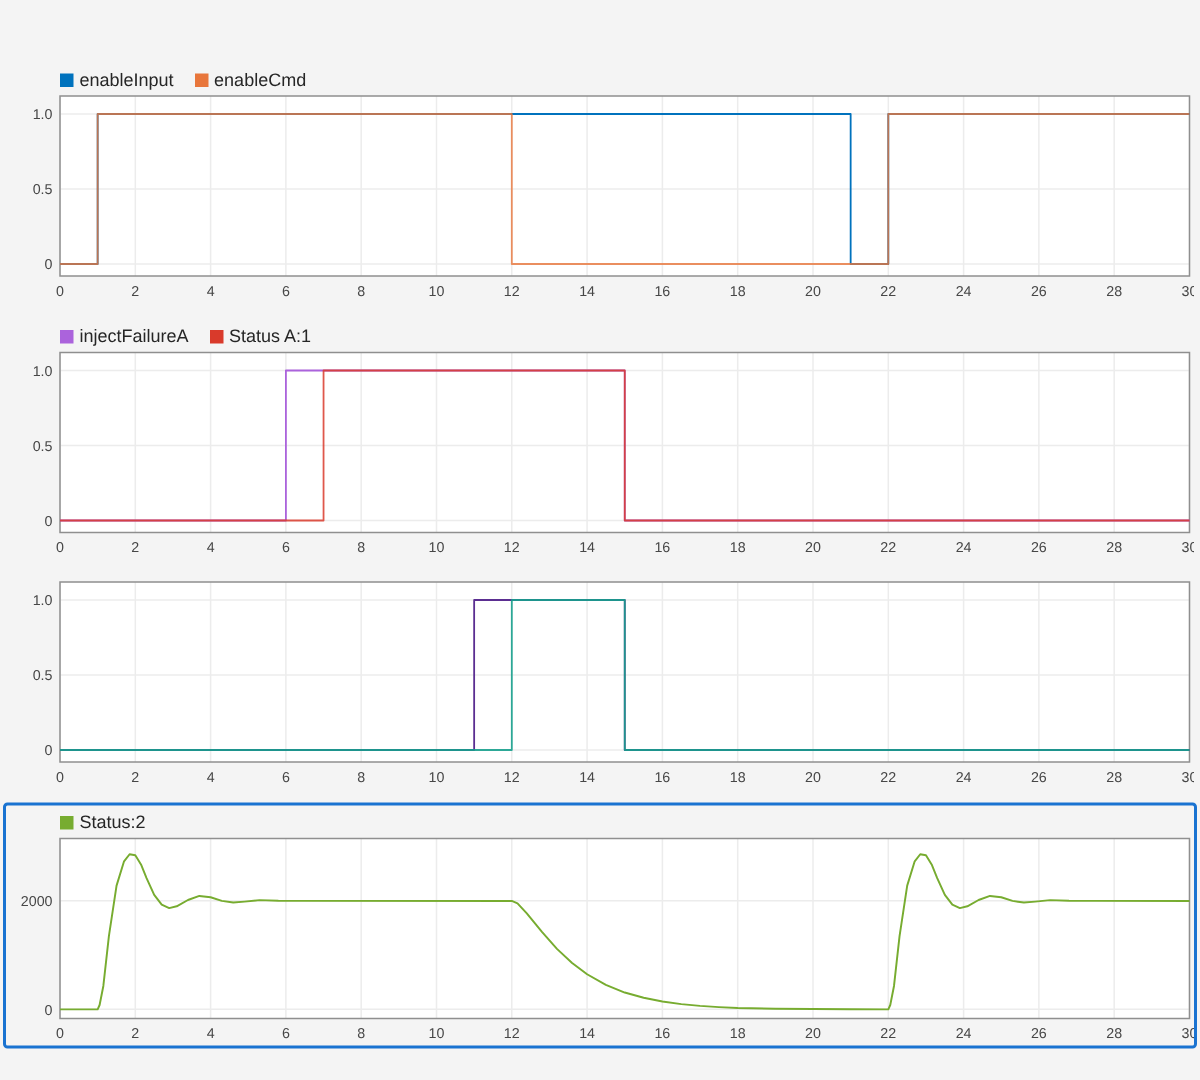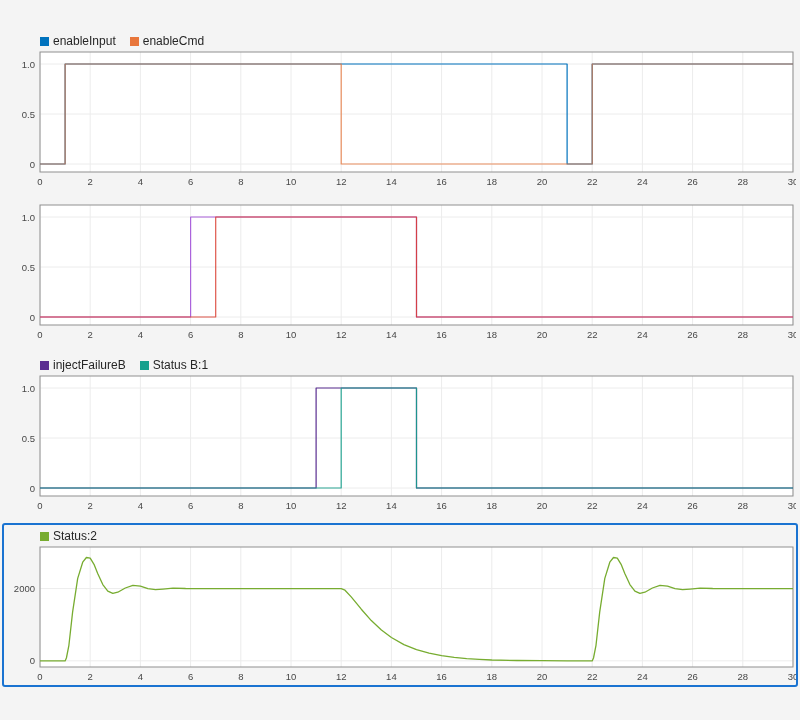--- a/index.html
+++ b/index.html
@@ -1,21 +1,21 @@
 <!DOCTYPE html>
 <html><head>
 <meta charset="utf-8">
 <style>
   html,body{margin:0;padding:0;}
   body{
     width:800px;height:720px;overflow:hidden;
     background:#f4f4f4;
     font-family:"Liberation Sans",sans-serif;
   }
-  .stack{padding-top:28px;border-radius:17px;}
+  .stack{padding-top:40px;border-radius:17px;}
   .panel{
     width:792px;
     margin:0 0 7px 2px;
     border:2px solid transparent;
     border-radius:3px;
     padding-top:2px;
     box-sizing:content-box;
   }
   .panel.selected{border-color:#1a73d1;}
   .legend{
@@ -82,20 +82,30 @@
         <text x="738.8" y="135" text-anchor="middle" class="tick">28</text>
         <text x="789" y="135" text-anchor="middle" class="tick">30</text>
         <text x="31" y="17.500000000000007" text-anchor="end" class="tick">1.0</text>
         <text x="31" y="67.5" text-anchor="end" class="tick">0.5</text>
         <text x="31" y="117.49999999999999" text-anchor="end" class="tick">0</text>
         <path d="M36.0 114.0 L61.1 114.0 L61.1 14.0 L563.1 14.0 L563.1 114.0 L588.2 114.0 L588.2 14.0 L789.0 14.0" fill="none" stroke="#0072BD" stroke-width="1.2" stroke-opacity="1" stroke-linejoin="round"></path>
         <path d="M36.0 114.0 L61.1 114.0 L61.1 14.0 L337.2 14.0 L337.2 114.0 L588.2 114.0 L588.2 14.0 L789.0 14.0" fill="none" stroke="#E8763B" stroke-width="1.2" stroke-opacity="0.8" stroke-linejoin="round"></path>
       </svg>
   </div>
   <div class="panel">
+    <div class="legend">
+        <span class="legend-item">
+          <span class="swatch" style="background: rgb(171, 99, 220);"></span>
+          <span>injectFailureA</span>
+        </span>
+        <span class="legend-item">
+          <span class="swatch" style="background: rgb(217, 58, 43);"></span>
+          <span>Status A:1</span>
+        </span>
+      </div>
     <svg width="792" height="140">
         <rect x="36" y="2" width="753" height="120" fill="#ffffff"></rect>
         <line x1="36" x2="36" y1="2" y2="122" stroke="#ececec" stroke-width="1"></line>
         <line x1="86.2" x2="86.2" y1="2" y2="122" stroke="#ececec" stroke-width="1"></line>
         <line x1="136.4" x2="136.4" y1="2" y2="122" stroke="#ececec" stroke-width="1"></line>
         <line x1="186.6" x2="186.6" y1="2" y2="122" stroke="#ececec" stroke-width="1"></line>
         <line x1="236.8" x2="236.8" y1="2" y2="122" stroke="#ececec" stroke-width="1"></line>
         <line x1="287" x2="287" y1="2" y2="122" stroke="#ececec" stroke-width="1"></line>
         <line x1="337.2" x2="337.2" y1="2" y2="122" stroke="#ececec" stroke-width="1"></line>
         <line x1="387.4" x2="387.4" y1="2" y2="122" stroke="#ececec" stroke-width="1"></line>
@@ -128,30 +138,20 @@
         <text x="738.8" y="135" text-anchor="middle" class="tick">28</text>
         <text x="789" y="135" text-anchor="middle" class="tick">30</text>
         <text x="31" y="17.500000000000007" text-anchor="end" class="tick">1.0</text>
         <text x="31" y="67.5" text-anchor="end" class="tick">0.5</text>
         <text x="31" y="117.49999999999999" text-anchor="end" class="tick">0</text>
         <path d="M36.0 114.0 L186.6 114.0 L186.6 14.0 L412.5 14.0 L412.5 114.0 L789.0 114.0" fill="none" stroke="#AB63DC" stroke-width="1.2" stroke-opacity="1" stroke-linejoin="round"></path>
         <path d="M36.0 114.0 L211.7 114.0 L211.7 14.0 L412.5 14.0 L412.5 114.0 L789.0 114.0" fill="none" stroke="#D93A2B" stroke-width="1.2" stroke-opacity="0.85" stroke-linejoin="round"></path>
       </svg>
   </div>
   <div class="panel">
-    <div class="legend">
-        <span class="legend-item">
-          <span class="swatch" style="background: rgb(91, 46, 145);"></span>
-          <span>injectFailureB</span>
-        </span>
-        <span class="legend-item">
-          <span class="swatch" style="background: rgb(23, 160, 141);"></span>
-          <span>Status B:1</span>
-        </span>
-      </div>
     <svg width="792" height="140">
         <rect x="36" y="2" width="753" height="120" fill="#ffffff"></rect>
         <line x1="36" x2="36" y1="2" y2="122" stroke="#ececec" stroke-width="1"></line>
         <line x1="86.2" x2="86.2" y1="2" y2="122" stroke="#ececec" stroke-width="1"></line>
         <line x1="136.4" x2="136.4" y1="2" y2="122" stroke="#ececec" stroke-width="1"></line>
         <line x1="186.6" x2="186.6" y1="2" y2="122" stroke="#ececec" stroke-width="1"></line>
         <line x1="236.8" x2="236.8" y1="2" y2="122" stroke="#ececec" stroke-width="1"></line>
         <line x1="287" x2="287" y1="2" y2="122" stroke="#ececec" stroke-width="1"></line>
         <line x1="337.2" x2="337.2" y1="2" y2="122" stroke="#ececec" stroke-width="1"></line>
         <line x1="387.4" x2="387.4" y1="2" y2="122" stroke="#ececec" stroke-width="1"></line>

